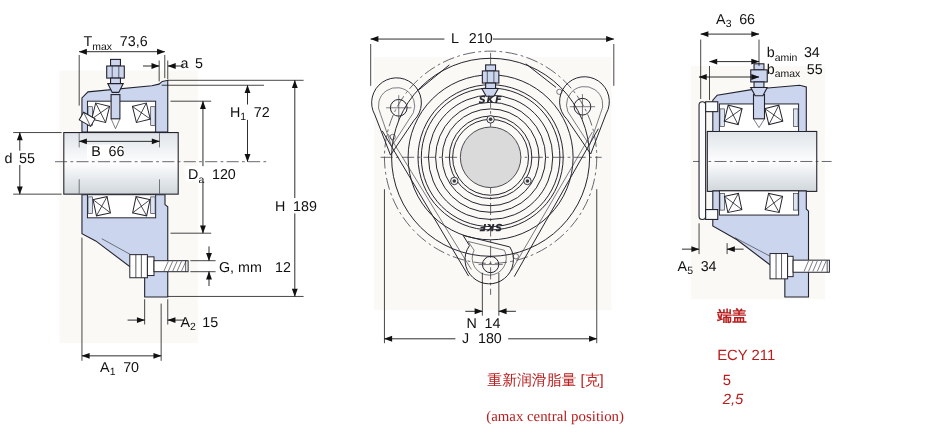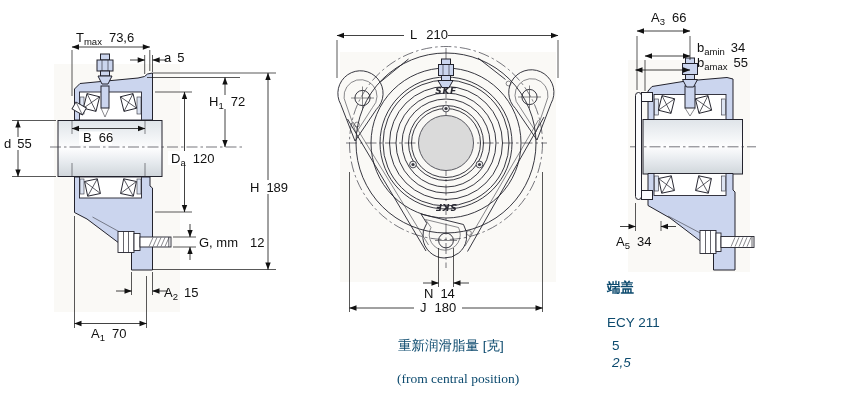--- a/index.html
+++ b/index.html
@@ -15,21 +15,21 @@
   .thin{fill:none;stroke:#3a3a42;stroke-width:0.6;}
   .dimline{stroke:#111;stroke-width:0.8;fill:none;}
   .ext{stroke:#111;stroke-width:0.7;fill:none;}
   .cl{stroke:#3c3c46;stroke-width:0.7;fill:none;stroke-dasharray:11 3 2.5 3;}
   .dim{font:13px "Liberation Sans","DejaVu Sans",sans-serif;fill:#111;}
   .sub{font-size:9.5px;}
   .logo-text{font:italic bold 9px "DejaVu Sans",sans-serif;letter-spacing:0.6px;fill:#2a2a33;}
   .lblbg{fill:#ffffff;}
   .patch{fill:#f5f4ef;opacity:0.55;}
   
-  .note{position:absolute;font-size:13.5px;color:#0c4a6e;white-space:pre;line-height:1.1;}
+  .note{position:absolute;font-size:13.5px;color:#b91c1c;white-space:pre;line-height:1.1;margin-left:45px;}
   .note.bold{font-weight:bold;}
   .note.serif{font-family:"Liberation Serif","DejaVu Serif",serif;}
 </style>
 </head>
 <body>
 
 <div class="stage">
 
 <svg width="850" height="400" viewBox="0 0 850 400">
   <defs>
@@ -362,15 +362,15 @@
 </svg>
 
 <div class="note bold" style="left:607px;top:281px;">端盖</div>
 <div class="note" style="left:607px;top:316px;">ECY 211</div>
 
 <div class="note" style="left:398px;top:339px;">重新润滑脂量 [克]</div>
 <div class="note" style="left:612px;top:339px;">5</div>
 
 <div class="note" style="left:612px;top:356px;font-style:italic;">2,5</div>
 
-<div class="note serif" style="left:397px;top:372px;">(from central position)</div>
+<div class="note serif" style="left:397px;top:372px;">(amax central position)</div>
 
 </div>
 
 </body></html>

